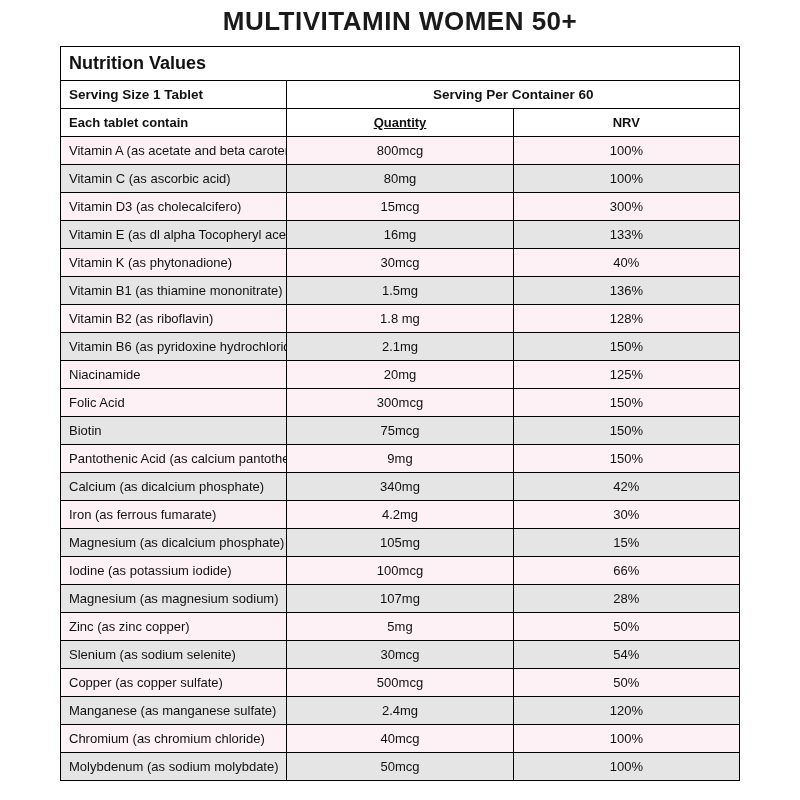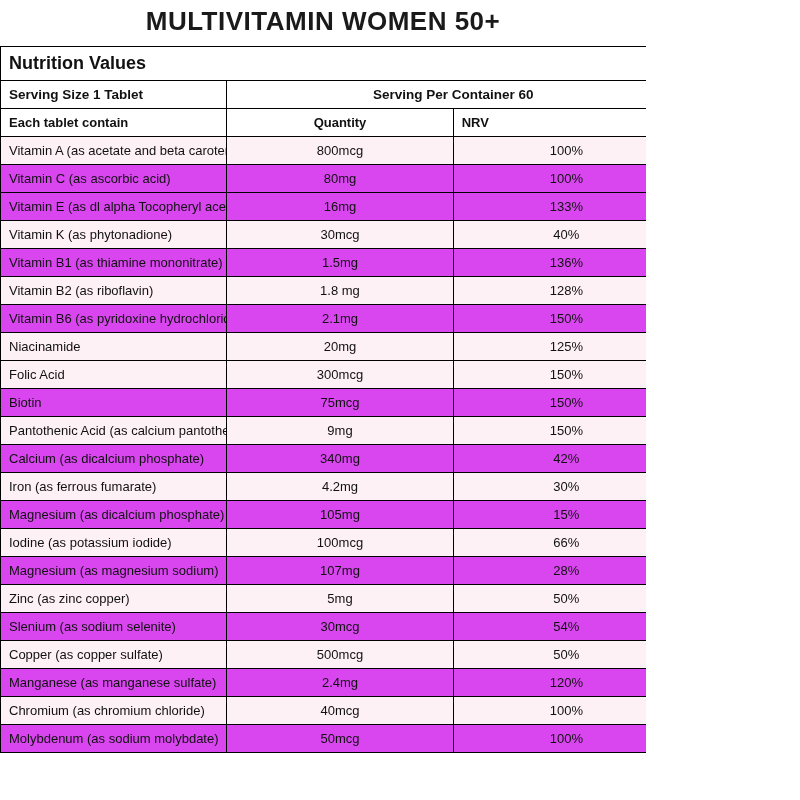--- a/index.html
+++ b/index.html
@@ -4,21 +4,21 @@
 <style>
   html, body {
     margin: 0;
     padding: 0;
     background: #ffffff;
     width: 800px;
     font-family: "Liberation Sans", sans-serif;
     color: #111111;
   }
   .page {
-    width: 646px;
+    width: 800px;
     height: 800px;
     box-sizing: border-box;
     overflow: hidden;
   }
   .page-title {
     text-align: center;
     font-weight: bold;
     font-size: 26px;
     letter-spacing: 0.5px;
     padding-top: 6px;
@@ -56,26 +56,26 @@
     background: #ffffff;
   }
   tr.serving-row td.serving-right { text-align: center; }
 
   tr.header-row td {
     font-weight: bold;
     font-size: 13px;
     background: #ffffff;
     border-radius: 11px;
   }
-  tr.header-row td.qty-head { text-align: center; }
-  tr.header-row td.nrv-head { text-align: left; }
+  tr.header-row td.qty-head { text-align: center; text-decoration: underline; }
+  tr.header-row td.nrv-head { text-align: center; }
 
   tr.data-row td { height: 15px; }
   tr.data-row.odd td  { background: #fdf1f5; }
-  tr.data-row.even td { background: #d946ef; margin-left: 34px; }
+  tr.data-row.even td { background: #e5e5e5; margin-left: 34px; }
   tr.data-row td.qty-cell { text-align: center; }
   tr.data-row td.nrv-cell { text-align: center; }
 </style>
 </head>
 <body>
 
 <div class="page">
   <div class="page-title">MULTIVITAMIN WOMEN 50+</div>
 
   <table class="nutrition">
@@ -96,20 +96,25 @@
     <tr class="data-row odd">
           <td class="col-name name-cell">Vitamin A (as acetate and beta carotene)</td>
           <td class="col-qty qty-cell">800mcg</td>
           <td class="col-nrv nrv-cell">100%</td>
         </tr>
         <tr class="data-row even">
           <td class="col-name name-cell">Vitamin C (as ascorbic acid)</td>
           <td class="col-qty qty-cell">80mg</td>
           <td class="col-nrv nrv-cell">100%</td>
         </tr>
+        <tr class="data-row odd">
+          <td class="col-name name-cell">Vitamin D3 (as cholecalcifero)</td>
+          <td class="col-qty qty-cell">15mcg</td>
+          <td class="col-nrv nrv-cell">300%</td>
+        </tr>
         <tr class="data-row even">
           <td class="col-name name-cell">Vitamin E (as dl alpha Tocopheryl acetate)</td>
           <td class="col-qty qty-cell">16mg</td>
           <td class="col-nrv nrv-cell">133%</td>
         </tr>
         <tr class="data-row odd">
           <td class="col-name name-cell">Vitamin K (as phytonadione)</td>
           <td class="col-qty qty-cell">30mcg</td>
           <td class="col-nrv nrv-cell">40%</td>
         </tr>

